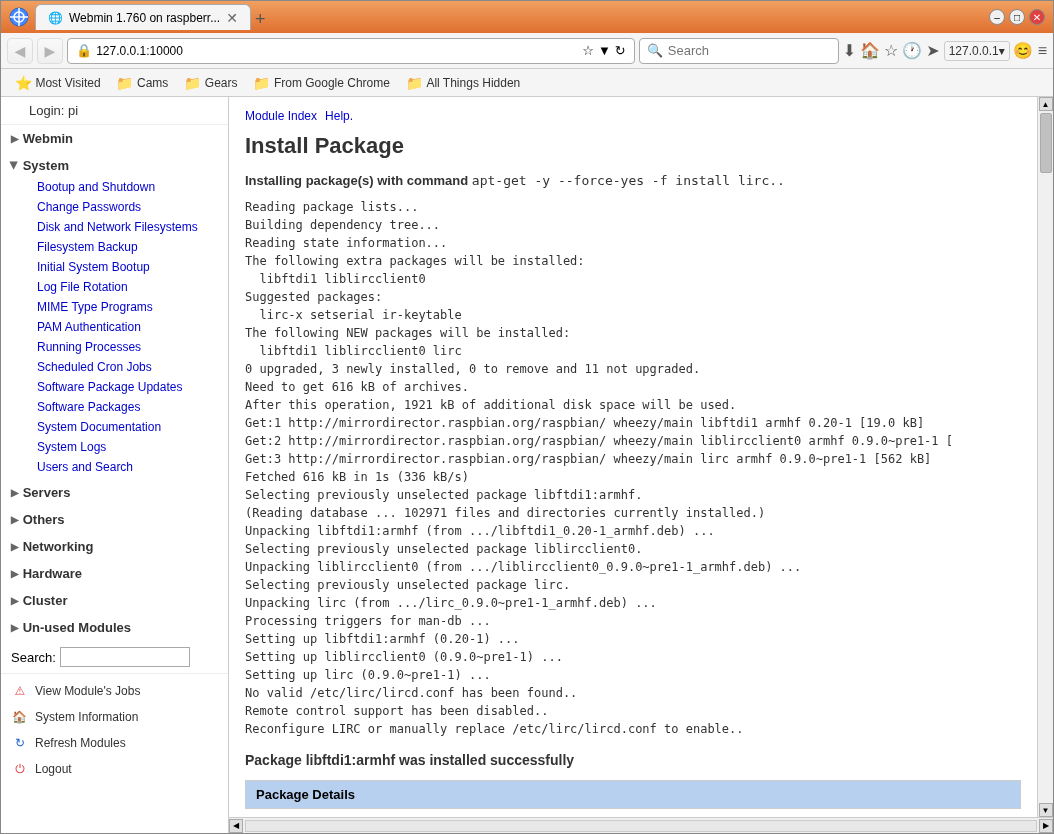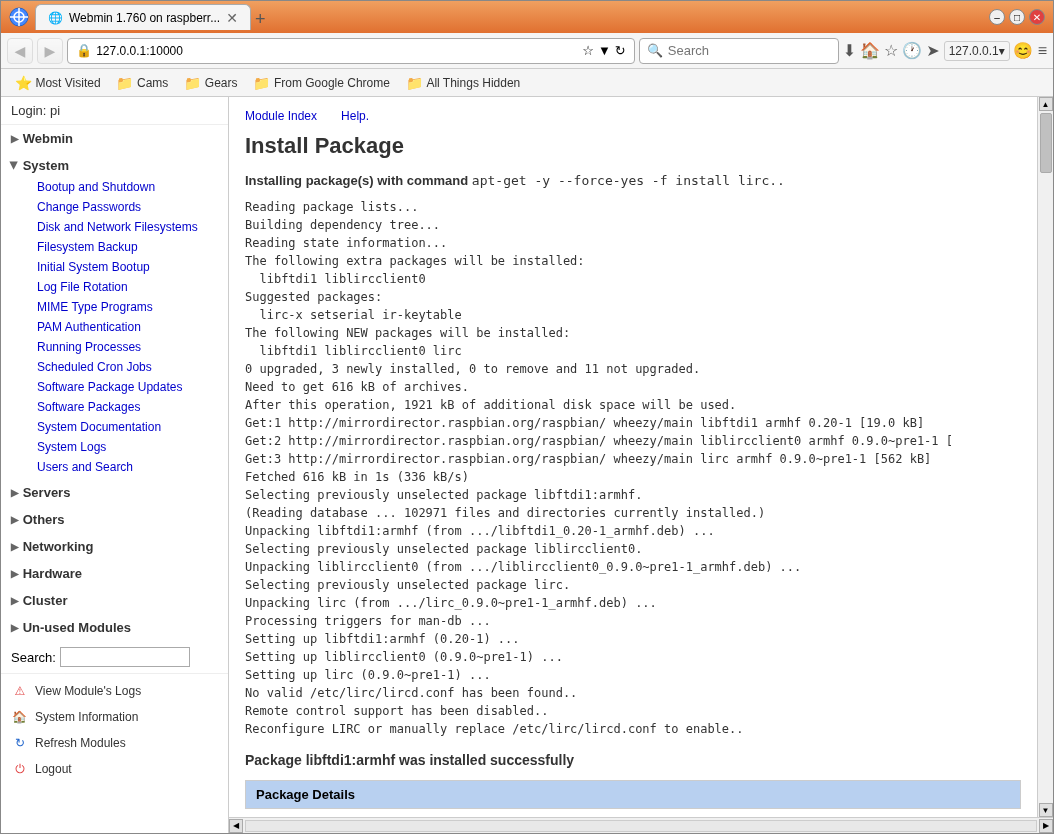--- a/index.html
+++ b/index.html
@@ -73,21 +73,21 @@
     .bookmark-icon { font-size: 14px; }
 
     
     .main-area { display: flex; flex: 1; overflow: hidden; }
 
     
     .sidebar {
       width: 228px; min-width: 228px; background: white; border-right: 1px solid #ccc;
       overflow-y: auto; display: flex; flex-direction: column;
     }
-    .sidebar-login { padding: 6px 10px; font-size: 13px; color: #333; border-bottom: 1px solid #eee; }
+    .sidebar-login { padding: 6px 28px; font-size: 13px; color: #333; border-bottom: 1px solid #eee; }
     .sidebar-section { padding: 2px 0; }
     .sidebar-group-header {
       display: flex; align-items: center; gap: 4px; padding: 4px 10px;
       cursor: pointer; font-size: 13px; font-weight: bold; color: #333;
     }
     .triangle { font-size: 10px; color: #666; }
     .triangle.open { transform: rotate(90deg); display: inline-block; }
     .sidebar-item {
       padding: 3px 10px 3px 36px; cursor: pointer; font-size: 12px; color: #0000cc;
       text-decoration: none; display: block;
@@ -96,21 +96,21 @@
     .sidebar-search input { border: 1px solid #aaa; padding: 2px 4px; font-size: 12px; width: 130px; }
     .sidebar-actions { padding: 4px 0; border-top: 1px solid #eee; }
     .sidebar-action {
       display: flex; align-items: center; gap: 6px; padding: 4px 10px;
       cursor: pointer; font-size: 12px; color: #333;
     }
     .action-icon { width: 18px; height: 18px; display: flex; align-items: center; justify-content: center; }
 
     
     .content { flex: 1; background: white; overflow-y: auto; padding: 12px 16px; position: relative; }
-    .content-links { display: flex; gap: 24px; margin-bottom: 10px; font-size: 12px; }
+    .content-links { display: flex; gap: 8px; margin-bottom: 10px; font-size: 12px; }
     .content-links a { color: #0000cc; text-decoration: none; }
     .content-title { text-align: left; font-size: 22px; font-weight: bold; margin-bottom: 14px; color: #333; }
     .install-command { font-size: 13px; margin-bottom: 10px; color: #333; }
     .install-command span { font-family: monospace; }
     .terminal-output {
       font-family: monospace; font-size: 12px; line-height: 1.5;
       white-space: pre-wrap; color: #333; margin-bottom: 14px;
     }
     .install-complete { font-family: monospace; font-size: 13px; font-weight: bold; margin: 10px 0; }
     .success-msg { font-size: 14px; font-weight: bold; margin: 12px 0; color: #333; }
@@ -294,21 +294,21 @@
       </div>
 
       <div class="sidebar-search">
         <label>Search:</label>
         <input type="text" style="border: 1px solid rgb(170, 170, 170); padding: 2px 4px; font-size: 12px; width: 130px;">
       </div>
 
       <div class="sidebar-actions">
         <div class="sidebar-action">
           <div class="action-icon" style="color:#e04040;">⚠</div>
-          <span>View Module's Logs</span>
+          <span>View Module's Jobs</span>
         </div>
         <div class="sidebar-action">
           <div class="action-icon">🏠</div>
           <span>System Information</span>
         </div>
         <div class="sidebar-action">
           <div class="action-icon" style="color:#2266cc;">↻</div>
           <span>Refresh Modules</span>
         </div>
         <div class="sidebar-action">

